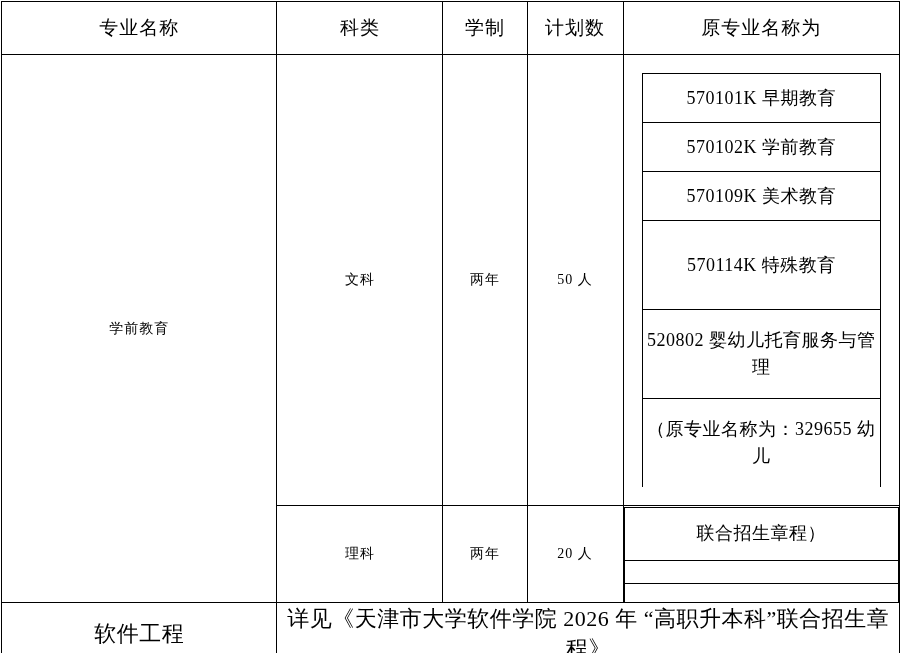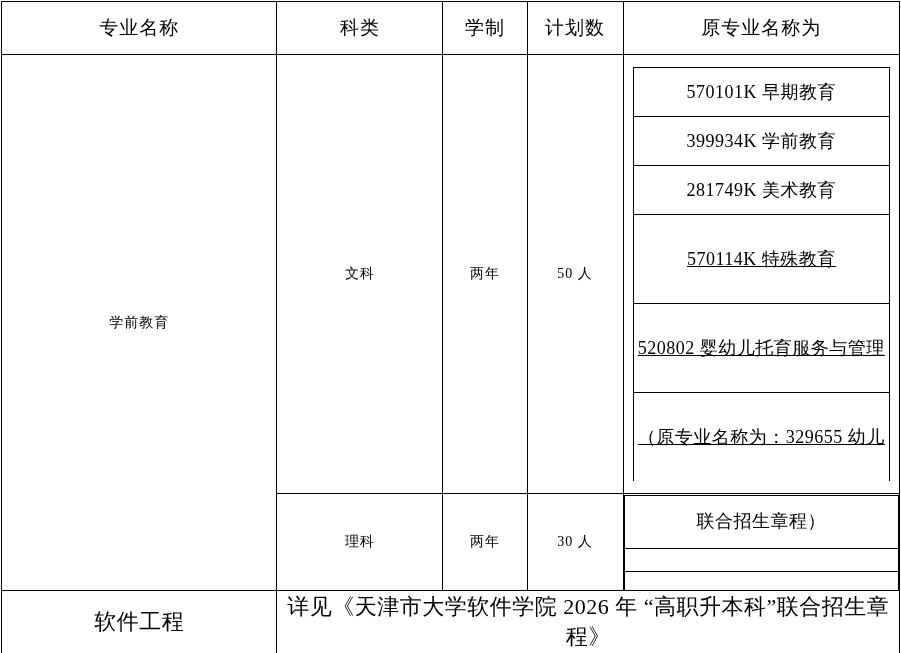--- a/index.html
+++ b/index.html
@@ -63,21 +63,21 @@
     font-size: 18px;
     letter-spacing: 0.5px;
     padding: 0 6px;
     line-height: 1.5;
   }
   .req-table tr:last-child td {
     border-bottom: none;
   }
   .r-h48 { height: 48px; }
   .r-h52 { height: 52px; }
-  .r-h88 { height: 88px; text-decoration: underline; }
+  .r-h88 { height: 88px; }
   .r-h22 { height: 22px; }
   .r-h18 { height: 18px; }
 
   .nowrapcell {
     white-space: normal;
     margin-left: 44px;
   }
   .footer-row td {
     height: 62px;
     font-size: 22px;
@@ -111,49 +111,49 @@
         <th class="hdr">计划数</th>
         <th class="hdr">原专业名称为</th>
       </tr>
     </thead>
     <tbody>
       <tr>
         <td class="bigcell" rowspan="2">学前教育</td>
         <td class="kind-cell" style="height:438px;">文科</td>
         <td class="sys-cell">两年</td>
         <td class="plan-cell">50 人</td>
-        <td style="padding:9px;">
+        <td style="padding:18px;">
           <table class="req-table">
             <tbody>
                 <tr>
               <td class="r-h48">570101K 早期教育</td>
             </tr>
             <tr>
-              <td class="r-h48">399934K 学前教育</td>
+              <td class="r-h48">570102K 学前教育</td>
             </tr>
             <tr>
-              <td class="r-h48">281749K 美术教育</td>
+              <td class="r-h48">570109K 美术教育</td>
             </tr>
             <tr>
               <td class="r-h88">570114K  特殊教育</td>
             </tr>
             <tr>
               <td class="r-h88 nowrapcell">520802  婴幼儿托育服务与管理</td>
             </tr>
             <tr>
               <td class="r-h88 nowrapcell" style="border-bottom:none;">（原专业名称为：329655 幼儿</td>
             </tr>
           </tbody>
             </table>
         </td>
       </tr>
       <tr>
         <td class="kind-cell" style="height:96px;">理科</td>
         <td class="sys-cell">两年</td>
-        <td class="plan-cell">30 人</td>
+        <td class="plan-cell">20 人</td>
         <td style="padding:0;">
           <table class="req-table">
             <tbody>
                 <tr>
               <td class="r-h52">联合招生章程）</td>
             </tr>
             <tr>
               <td class="r-h22"></td>
             </tr>
             <tr>

